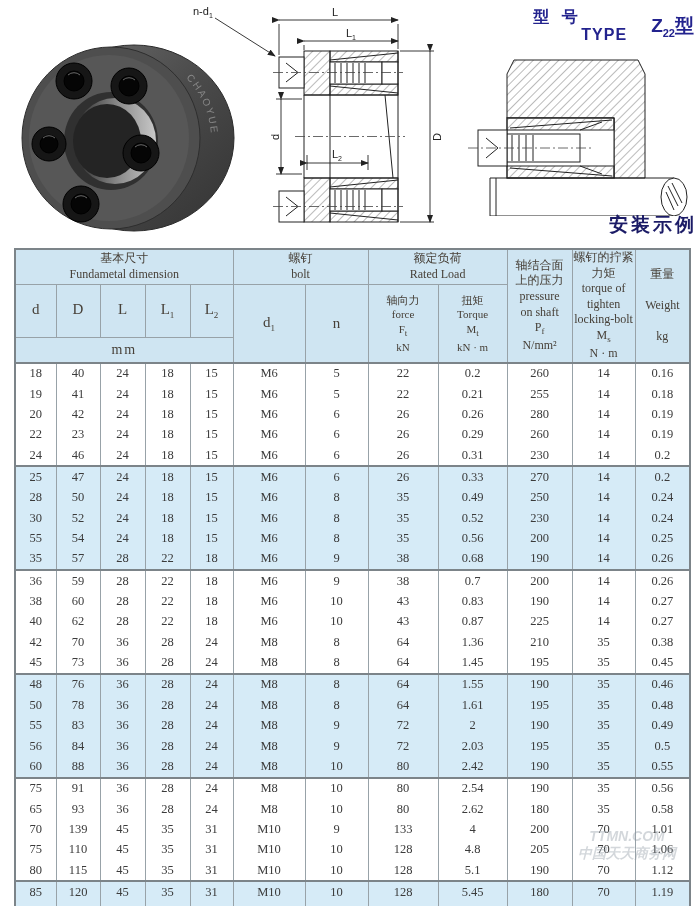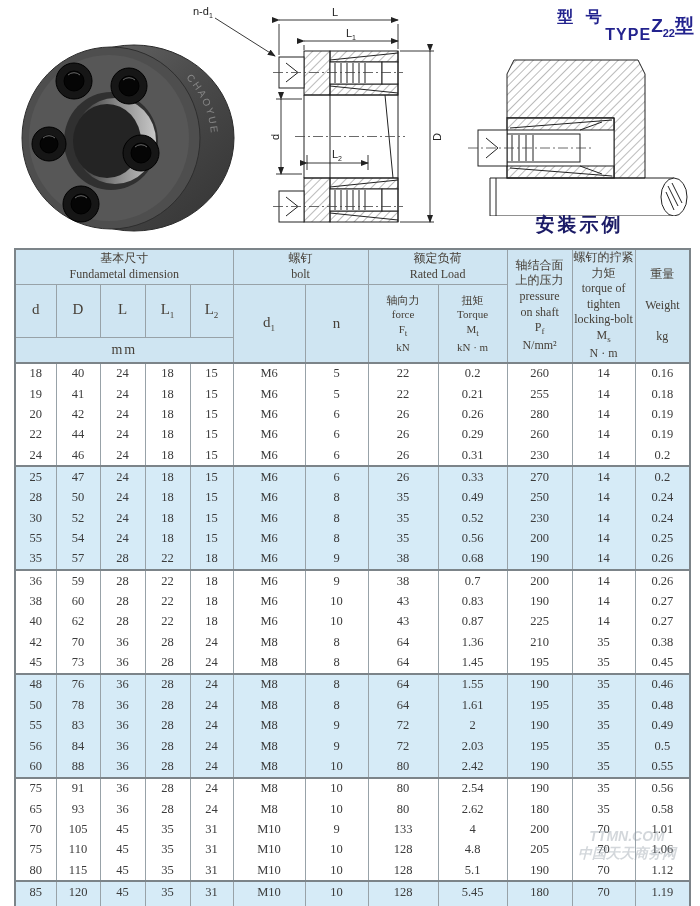--- a/index.html
+++ b/index.html
@@ -3,24 +3,24 @@
 <meta charset="utf-8">
 <style>
   html,body{margin:0;padding:0;}
   body{width:700px;height:906px;position:relative;background:#ffffff;overflow:hidden;
        font-family:"Liberation Serif","DejaVu Serif",serif;color:#3b3b3b;}
   
   .fig{position:absolute;}
   #photo-fig{left:10px;top:40px;width:228px;height:198px;}
   #section-fig{left:185px;top:0px;width:285px;height:240px;}
   #install-fig{left:462px;top:46px;width:235px;height:170px;}
-  #install-caption{position:absolute;left:462px;top:212px;width:235px;text-align:center;
+  #install-caption{position:absolute;left:462px;top:212px;width:235px;text-align:right;
        font-size:19px;font-weight:bold;color:#1b1b66;letter-spacing:3px;
        font-family:"Liberation Sans","DejaVu Sans",sans-serif;}
-  #type-label{position:absolute;top:8px;right:6px;display:flex;align-items:center;gap:0;
+  #type-label{position:absolute;top:8px;right:6px;display:flex;align-items:center;gap:24px;
        color:#23238e;font-family:"Liberation Sans","DejaVu Sans",sans-serif;}
   #type-label .stack{display:flex;flex-direction:column;line-height:1.15;}
   #type-label .cn{font-size:16px;font-weight:bold;letter-spacing:4px;}
   #type-label .en{font-size:16px;font-weight:bold;letter-spacing:1px;margin-left:48px;}
   #type-label .code{font-size:19px;font-weight:bold;}
   #type-label .code sub{font-size:11px;}
   
   svg text{font-family:"Liberation Sans","DejaVu Sans",sans-serif;}
   .dimtxt{font-size:11px;fill:#222;}
   .svgsub{font-size:7px;}
@@ -333,21 +333,21 @@
         <td>M6</td>
         <td>6</td>
         <td>26</td>
         <td>0.26</td>
         <td>280</td>
         <td>14</td>
         <td>0.19</td>
       </tr>
       <tr>
         <td>22</td>
-        <td>44</td>
+        <td>23</td>
         <td>24</td>
         <td>18</td>
         <td>15</td>
         <td>M6</td>
         <td>6</td>
         <td>26</td>
         <td>0.29</td>
         <td>260</td>
         <td>14</td>
         <td>0.19</td>
@@ -599,21 +599,21 @@
         <td>M8</td>
         <td>10</td>
         <td>80</td>
         <td>2.62</td>
         <td>180</td>
         <td>35</td>
         <td>0.58</td>
       </tr>
       <tr>
         <td>70</td>
-        <td>105</td>
+        <td>139</td>
         <td>45</td>
         <td>35</td>
         <td>31</td>
         <td>M10</td>
         <td>9</td>
         <td>133</td>
         <td>4</td>
         <td>200</td>
         <td>70</td>
         <td>1.01</td>

